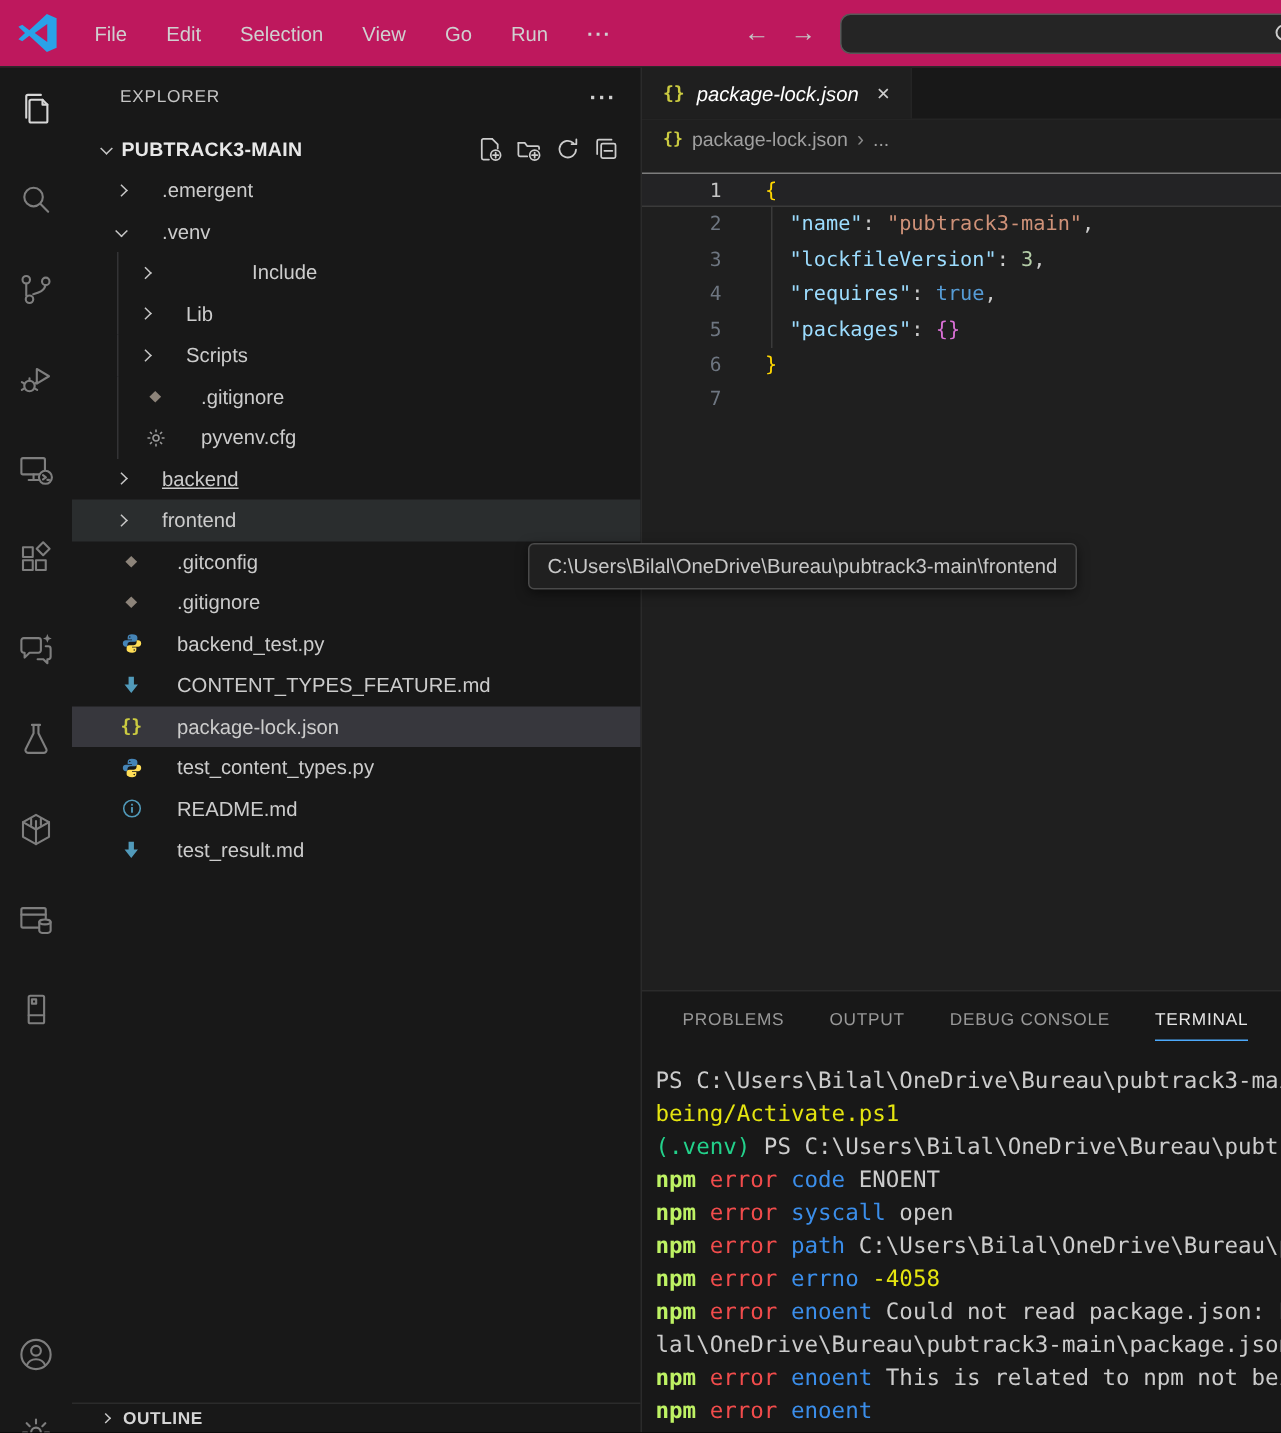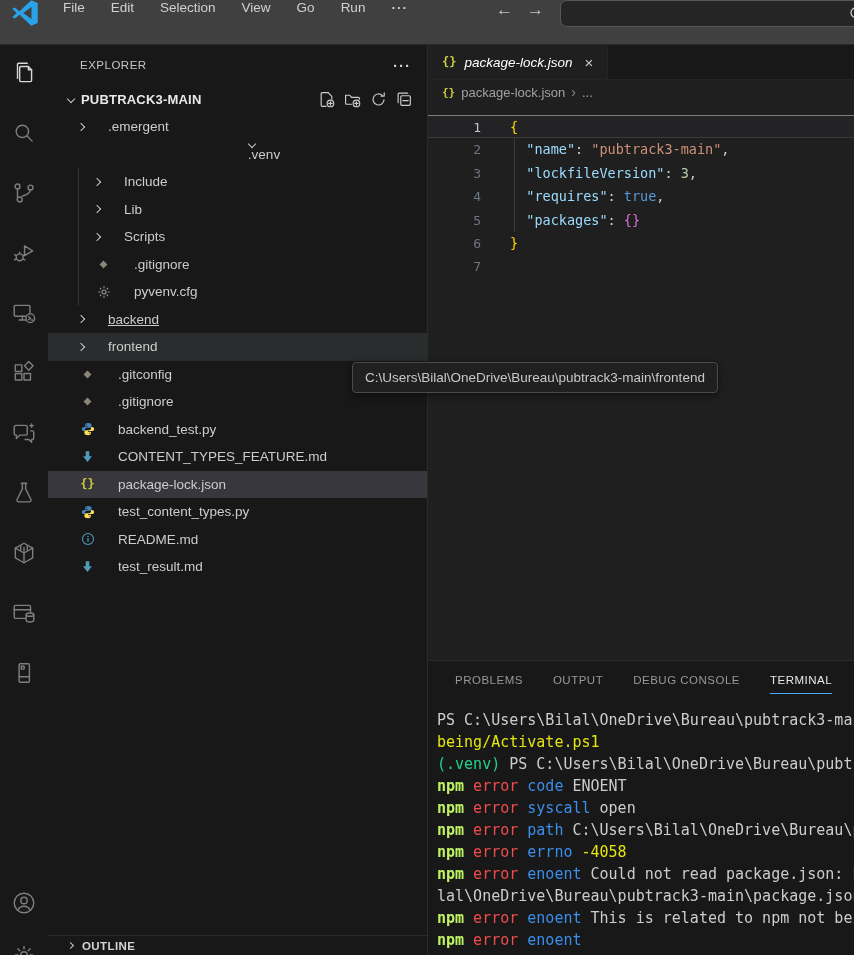--- a/index.html
+++ b/index.html
@@ -1,22 +1,22 @@
 <!DOCTYPE html>
 <html><head>
 <meta charset="utf-8">
 <style>
   *{box-sizing:border-box;margin:0;padding:0}
   html,body{background:#000}
   #app{position:relative;width:854px;height:955px;background:#181818;overflow:hidden;
        font-family:"Liberation Sans",sans-serif;color:#ccc;font-size:13px}
 
   
-  #titlebar{position:absolute;top:0;left:0;width:854px;height:45px;background:#404040;
-            display:flex;align-items:flex-start;border-bottom:1px solid #2a2a2a}
+  #titlebar{position:absolute;top:0;left:0;width:854px;height:45px;background:#be185d;
+            display:flex;align-items:center;border-bottom:1px solid #2a2a2a}
   #logo{width:26px;height:26px;margin:0 12px;flex:none}
   #menubar{display:flex;align-items:center}
   .menu-item{padding:0 13px;font-size:13.5px;color:#d0d0d0;cursor:default}
   .menu-item.more{letter-spacing:1px;font-weight:bold}
   #nav-arrows{margin-left:auto;display:flex;gap:14px;font-size:17px;color:#c5c5c5;margin-right:16px}
   #cmd-center{position:relative;width:312px;height:27px;background:#252525;border:1px solid #585858;
               border-radius:7px;flex:none;margin-right:-18px}
   #cmd-center svg{position:absolute;right:6px;top:5px}
 
   
@@ -261,25 +261,25 @@
               <path d="M6.5 9h5"></path>
               <path d="M2 11V3a1 1 0 0 1 1-1h8"></path>
             </svg></span>
         </span>
     </div>
     <div id="file-tree">
         <div class="tree-row" style="padding-left: 30px;">
           <span class="chev right"></span>
           <span class="tree-label">.emergent</span>
         </div>
-        <div class="tree-row" style="padding-left: 30px; flex-direction: column;">
+        <div class="tree-row" style="padding-left: 30px;">
           <span class="chev down"></span>
           <span class="tree-label">.venv</span>
         </div>
-        <div class="tree-row" style="padding-left: 46px;">
+        <div class="tree-row" style="padding-left: 46px; gap: 44px;">
           <span class="indent-guide"></span>
           <span class="chev right"></span>
           <span class="tree-label">Include</span>
         </div>
         <div class="tree-row" style="padding-left: 46px;">
           <span class="indent-guide"></span>
           <span class="chev right"></span>
           <span class="tree-label">Lib</span>
         </div>
         <div class="tree-row" style="padding-left: 46px;">

